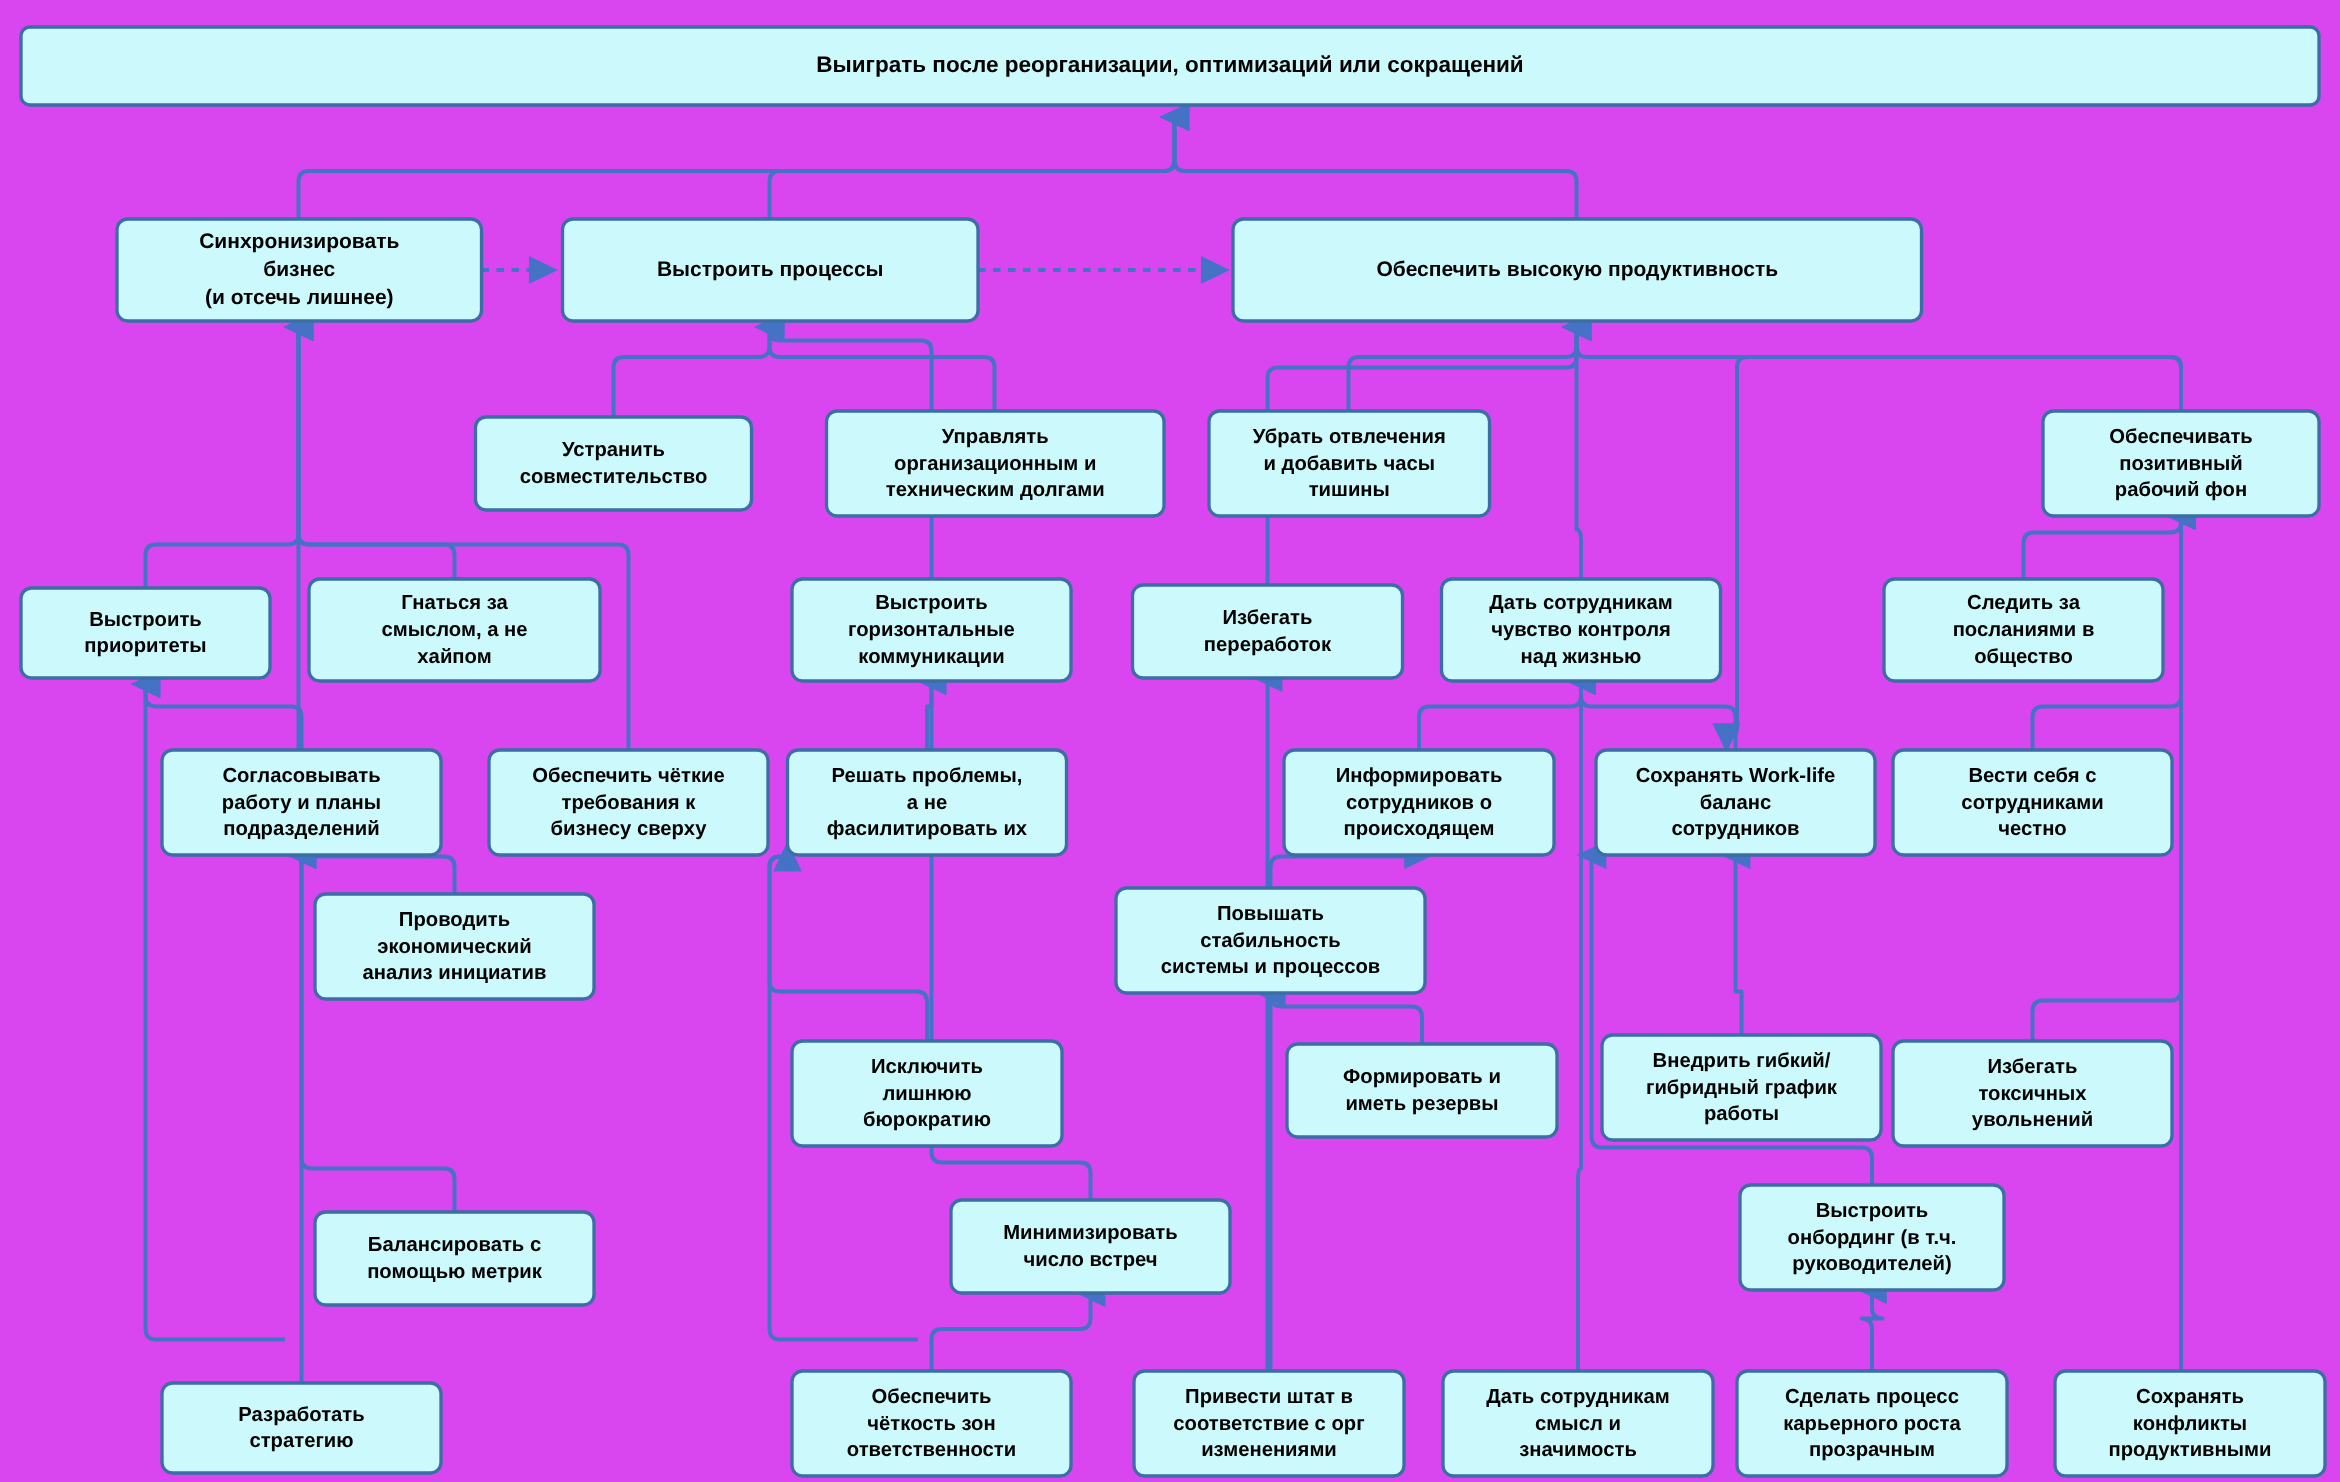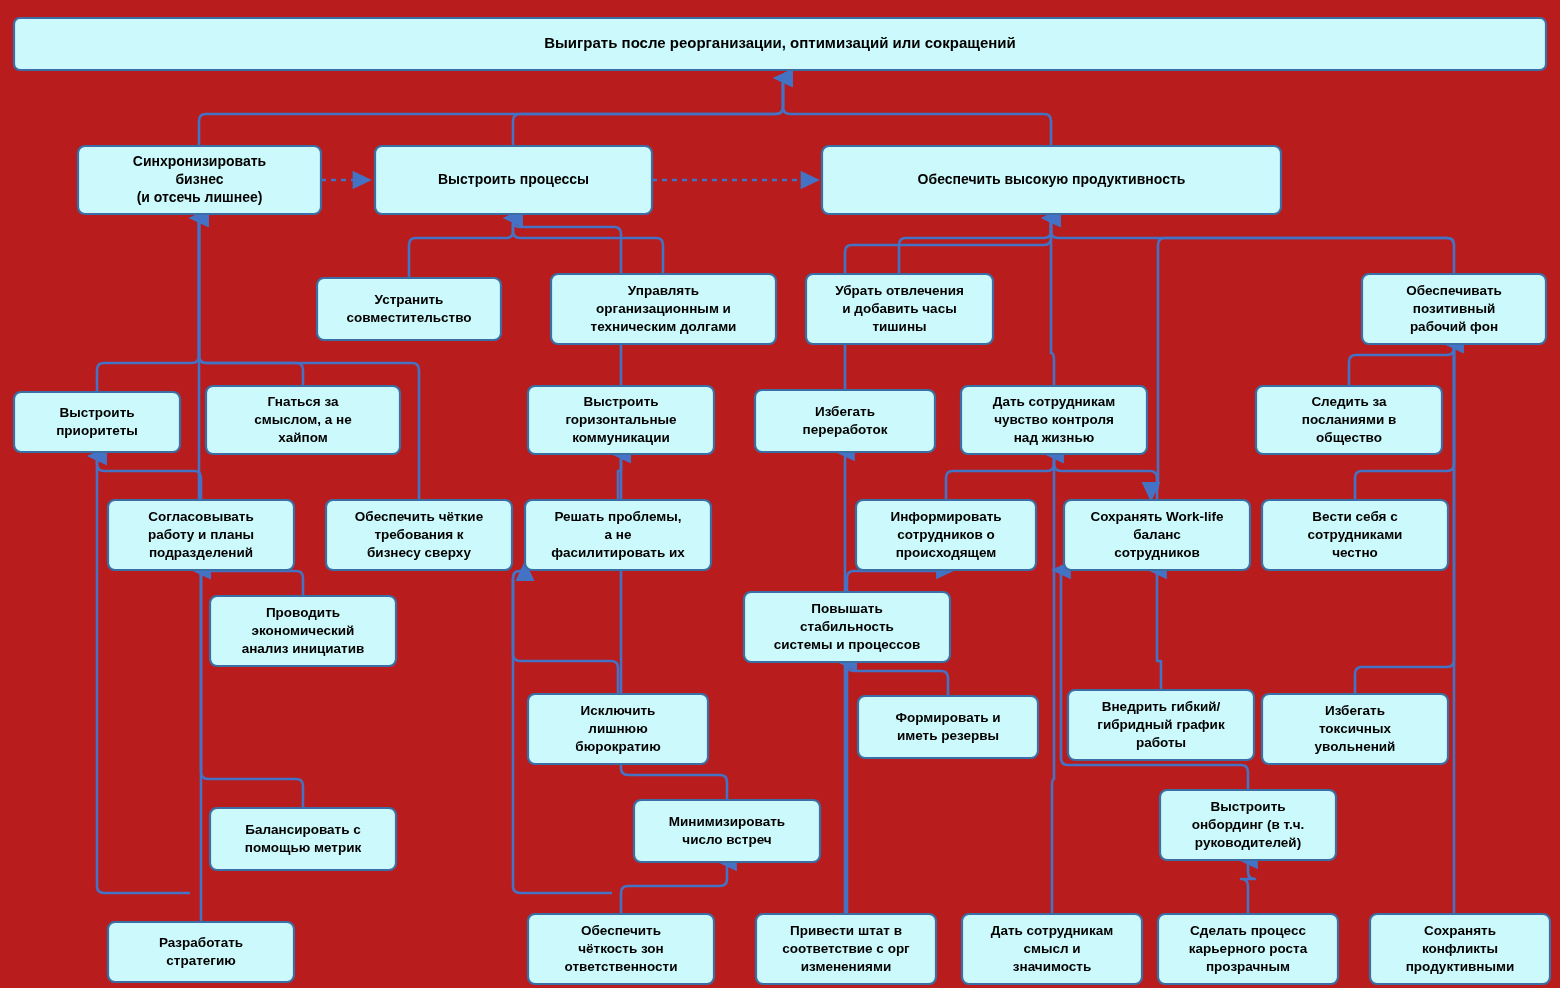--- a/index.html
+++ b/index.html
@@ -4,21 +4,21 @@
 <style>
   html, body {
     margin: 0;
     padding: 0;
     background: #ffffff;
   }
   #canvas-wrap {
     position: relative;
     width: 1560px;
     height: 988px;
-    background: #b91c1c;
+    background: #d946ef;
     font-family: "Liberation Sans", sans-serif;
   }
   svg.diagram {
     display: block;
     width: 1560px;
     height: 988px;
   }
   .node-rect {
     fill: #ccf9fb;
     stroke: #3a6ea5;

